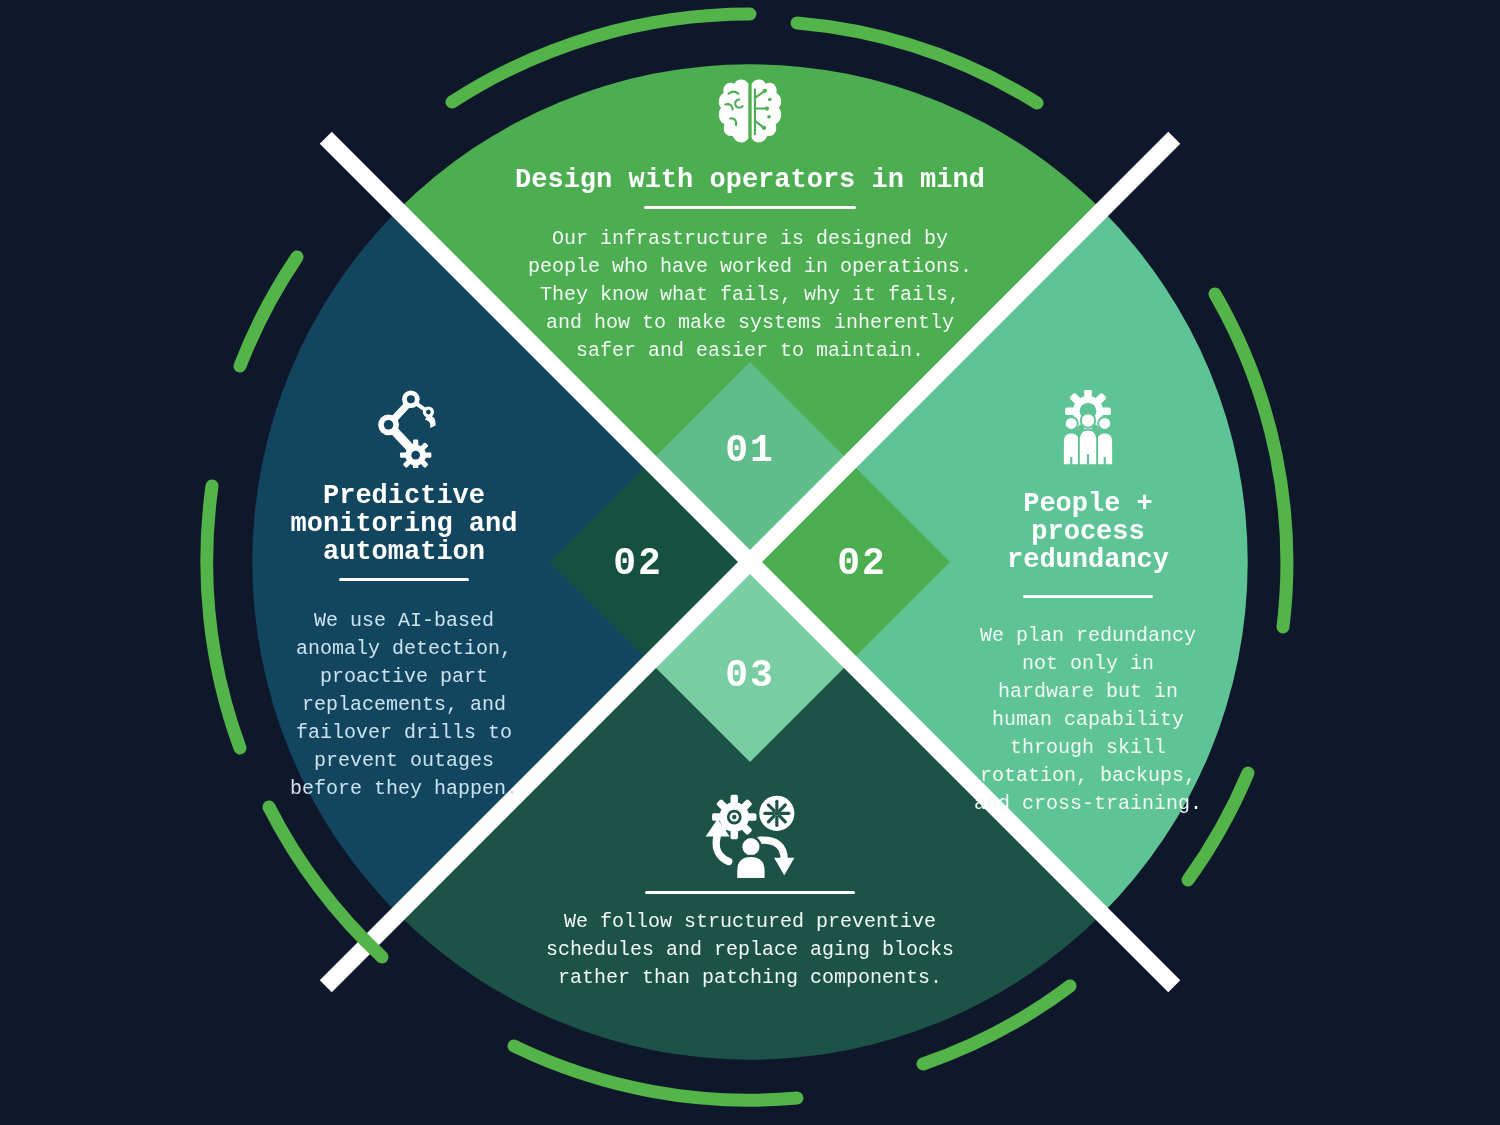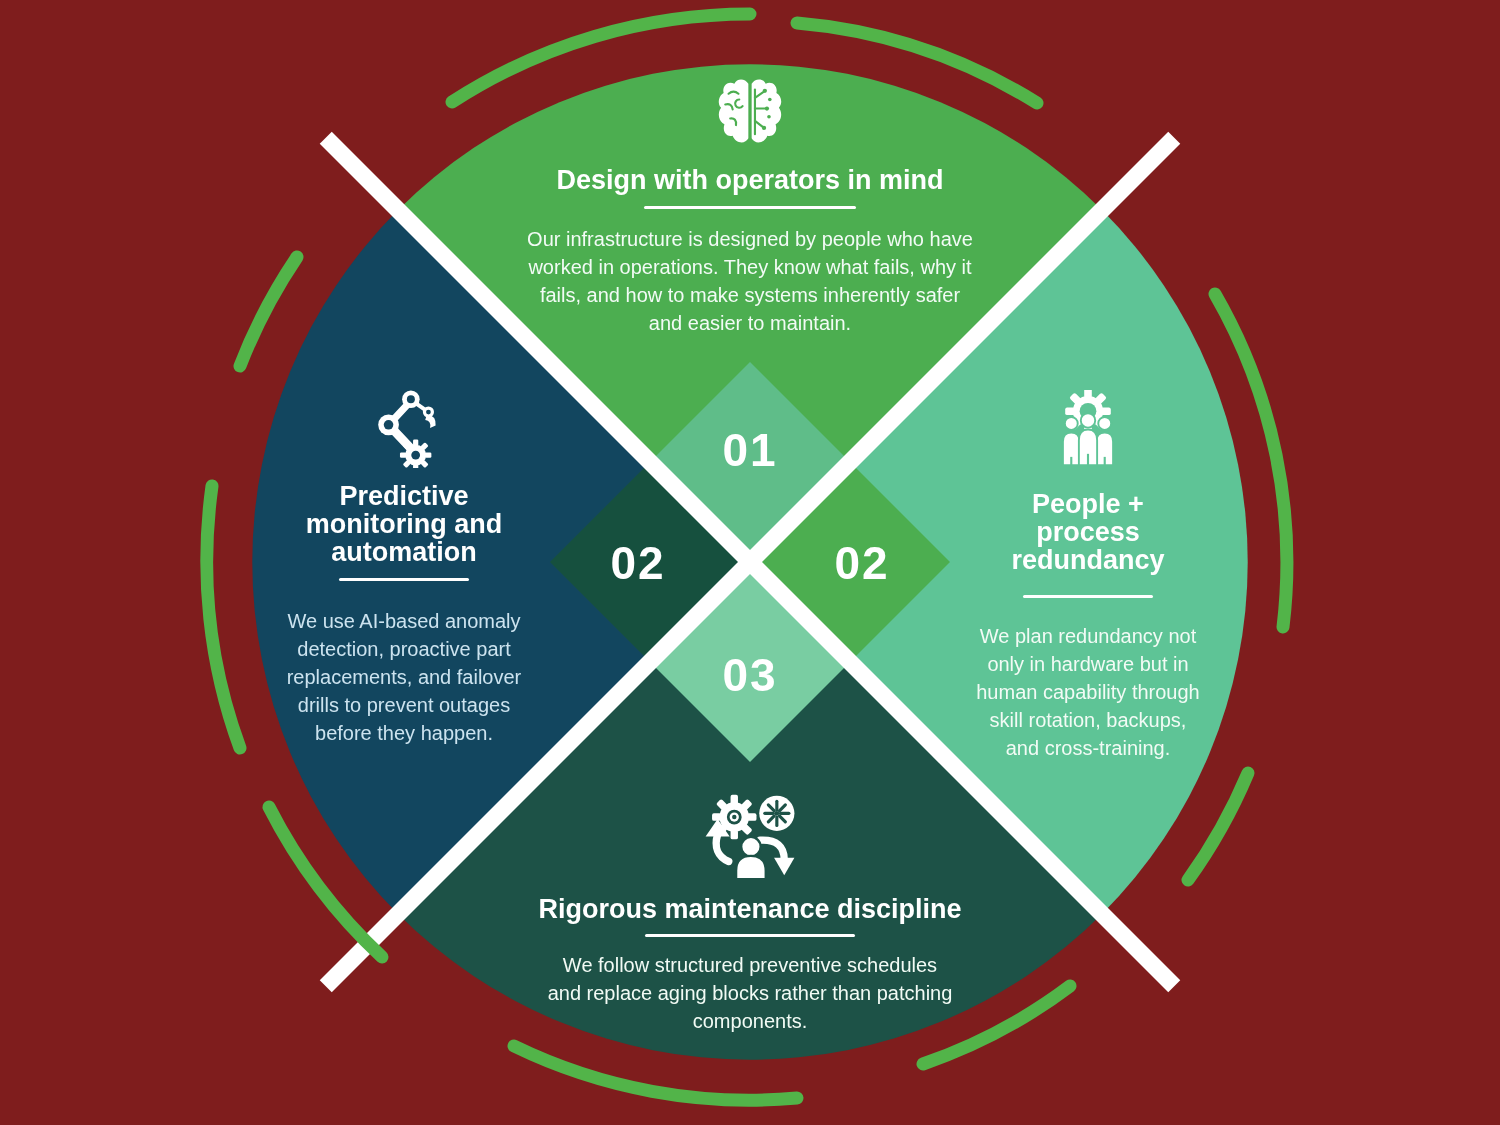--- a/index.html
+++ b/index.html
@@ -1,18 +1,18 @@
 <!DOCTYPE html>
 <html style="--green: #4cae50; --seafoam: #5ec496; --deepgreen: #1d5247; --navy: #12465f; --d1: #5fbd89; --d2: #4cae50; --d3: #79cda2; --d4: #16503e; --arc: #52b449; --white: #ffffff; --left_body: #cce3ef;"><head>
 <meta charset="utf-8">
 <style>
   html,body { margin:0; padding:0; background:#ffffff; }
   .stage {
-    position:relative; width:1500px; height:1125px; background:#7f1d1d;
-    font-family:Liberation Sans, sans-serif; overflow:hidden;
+    position:relative; width:1500px; height:1125px; background:#0f172a;
+    font-family:Liberation Mono, monospace; overflow:hidden;
   }
   .bg { position:absolute; left:0; top:0; }
   .block { position:absolute; display:flex; flex-direction:column; align-items:center; text-align:center; }
   .block .title { color:#ffffff; font-weight:bold; font-size:27px; line-height:28px; margin:0; }
   .block .rule { height:3px; background:#ffffff; border-radius:2px; }
   .block .body { color:#f2fbf5; font-size:20px; line-height:28px; margin:0; }
   .block-top    { left:750px; top:77px;  transform:translateX(-50%); width:470px; }
   .block-top    .title { margin-top:16px; }
   .block-top    .rule  { width:212px; margin-top:12px; }
   .block-top    .body  { width:455px; margin-top:16px; }
@@ -23,21 +23,21 @@
   .block-bottom { left:750px; top:793px; transform:translateX(-50%); width:430px; }
   .block-bottom .title { margin-top:15px; }
   .block-bottom .rule  { width:210px; margin-top:11px; }
   .block-bottom .body  { width:410px; margin-top:14px; }
   .block-left   { left:404px; top:388px; transform:translateX(-50%); width:260px; }
   .block-left   .title { margin-top:14px; width:260px; }
   .block-left   .rule  { width:130px; margin-top:12px; }
   .block-left   .body  { width:244px; margin-top:26px; color:var(--left_body); }
   .num {
     position:absolute; transform:translate(-50%,-50%);
-    color:#ffffff; font-size:46px; font-weight:800; letter-spacing:2px;
+    color:#ffffff; font-size:38px; font-weight:800; letter-spacing:2px;
   }
   .num-1 { left:750px; top:450px; }
   .num-2 { left:862px; top:563px; }
   .num-3 { left:750px; top:675px; }
   .num-4 { left:638px; top:563px; }
 </style>
 </head>
 <body>
 
 <div class="stage">
@@ -162,21 +162,20 @@
           <line x1="80" y1="22" x2="71" y2="22"></line>
           <line x1="81.2" y1="19.2" x2="74.8" y2="12.8"></line>
         </g>
         <circle cx="84" cy="22" r="2.6" fill="var(--deepgreen)"></circle>
       </g>
       <g fill="#ffffff" stroke="var(--deepgreen)" stroke-width="2.5">
         <circle cx="56" cy="58" r="10.5"></circle>
         <path d="M40 93 V84 Q40 68 56 68 Q72 68 72 84 V93 Z"></path>
       </g>
     </svg>
-    <h2 class="title">Rigorous maintenance discipline</h2>
     <div class="rule"></div>
     <p class="body">We follow structured preventive schedules and replace aging blocks rather than patching components.</p>
   </div>
 
   <div class="block block-left">
     <svg width="67" height="80" viewBox="0 0 84 100">
       <g stroke="#ffffff" stroke-linecap="round" fill="none">
         <path d="M56 82 L24 48" stroke-width="11"></path>
         <path d="M24 44 L50 16" stroke-width="9"></path>
         <path d="M52 16 L72 30" stroke-width="5"></path>

